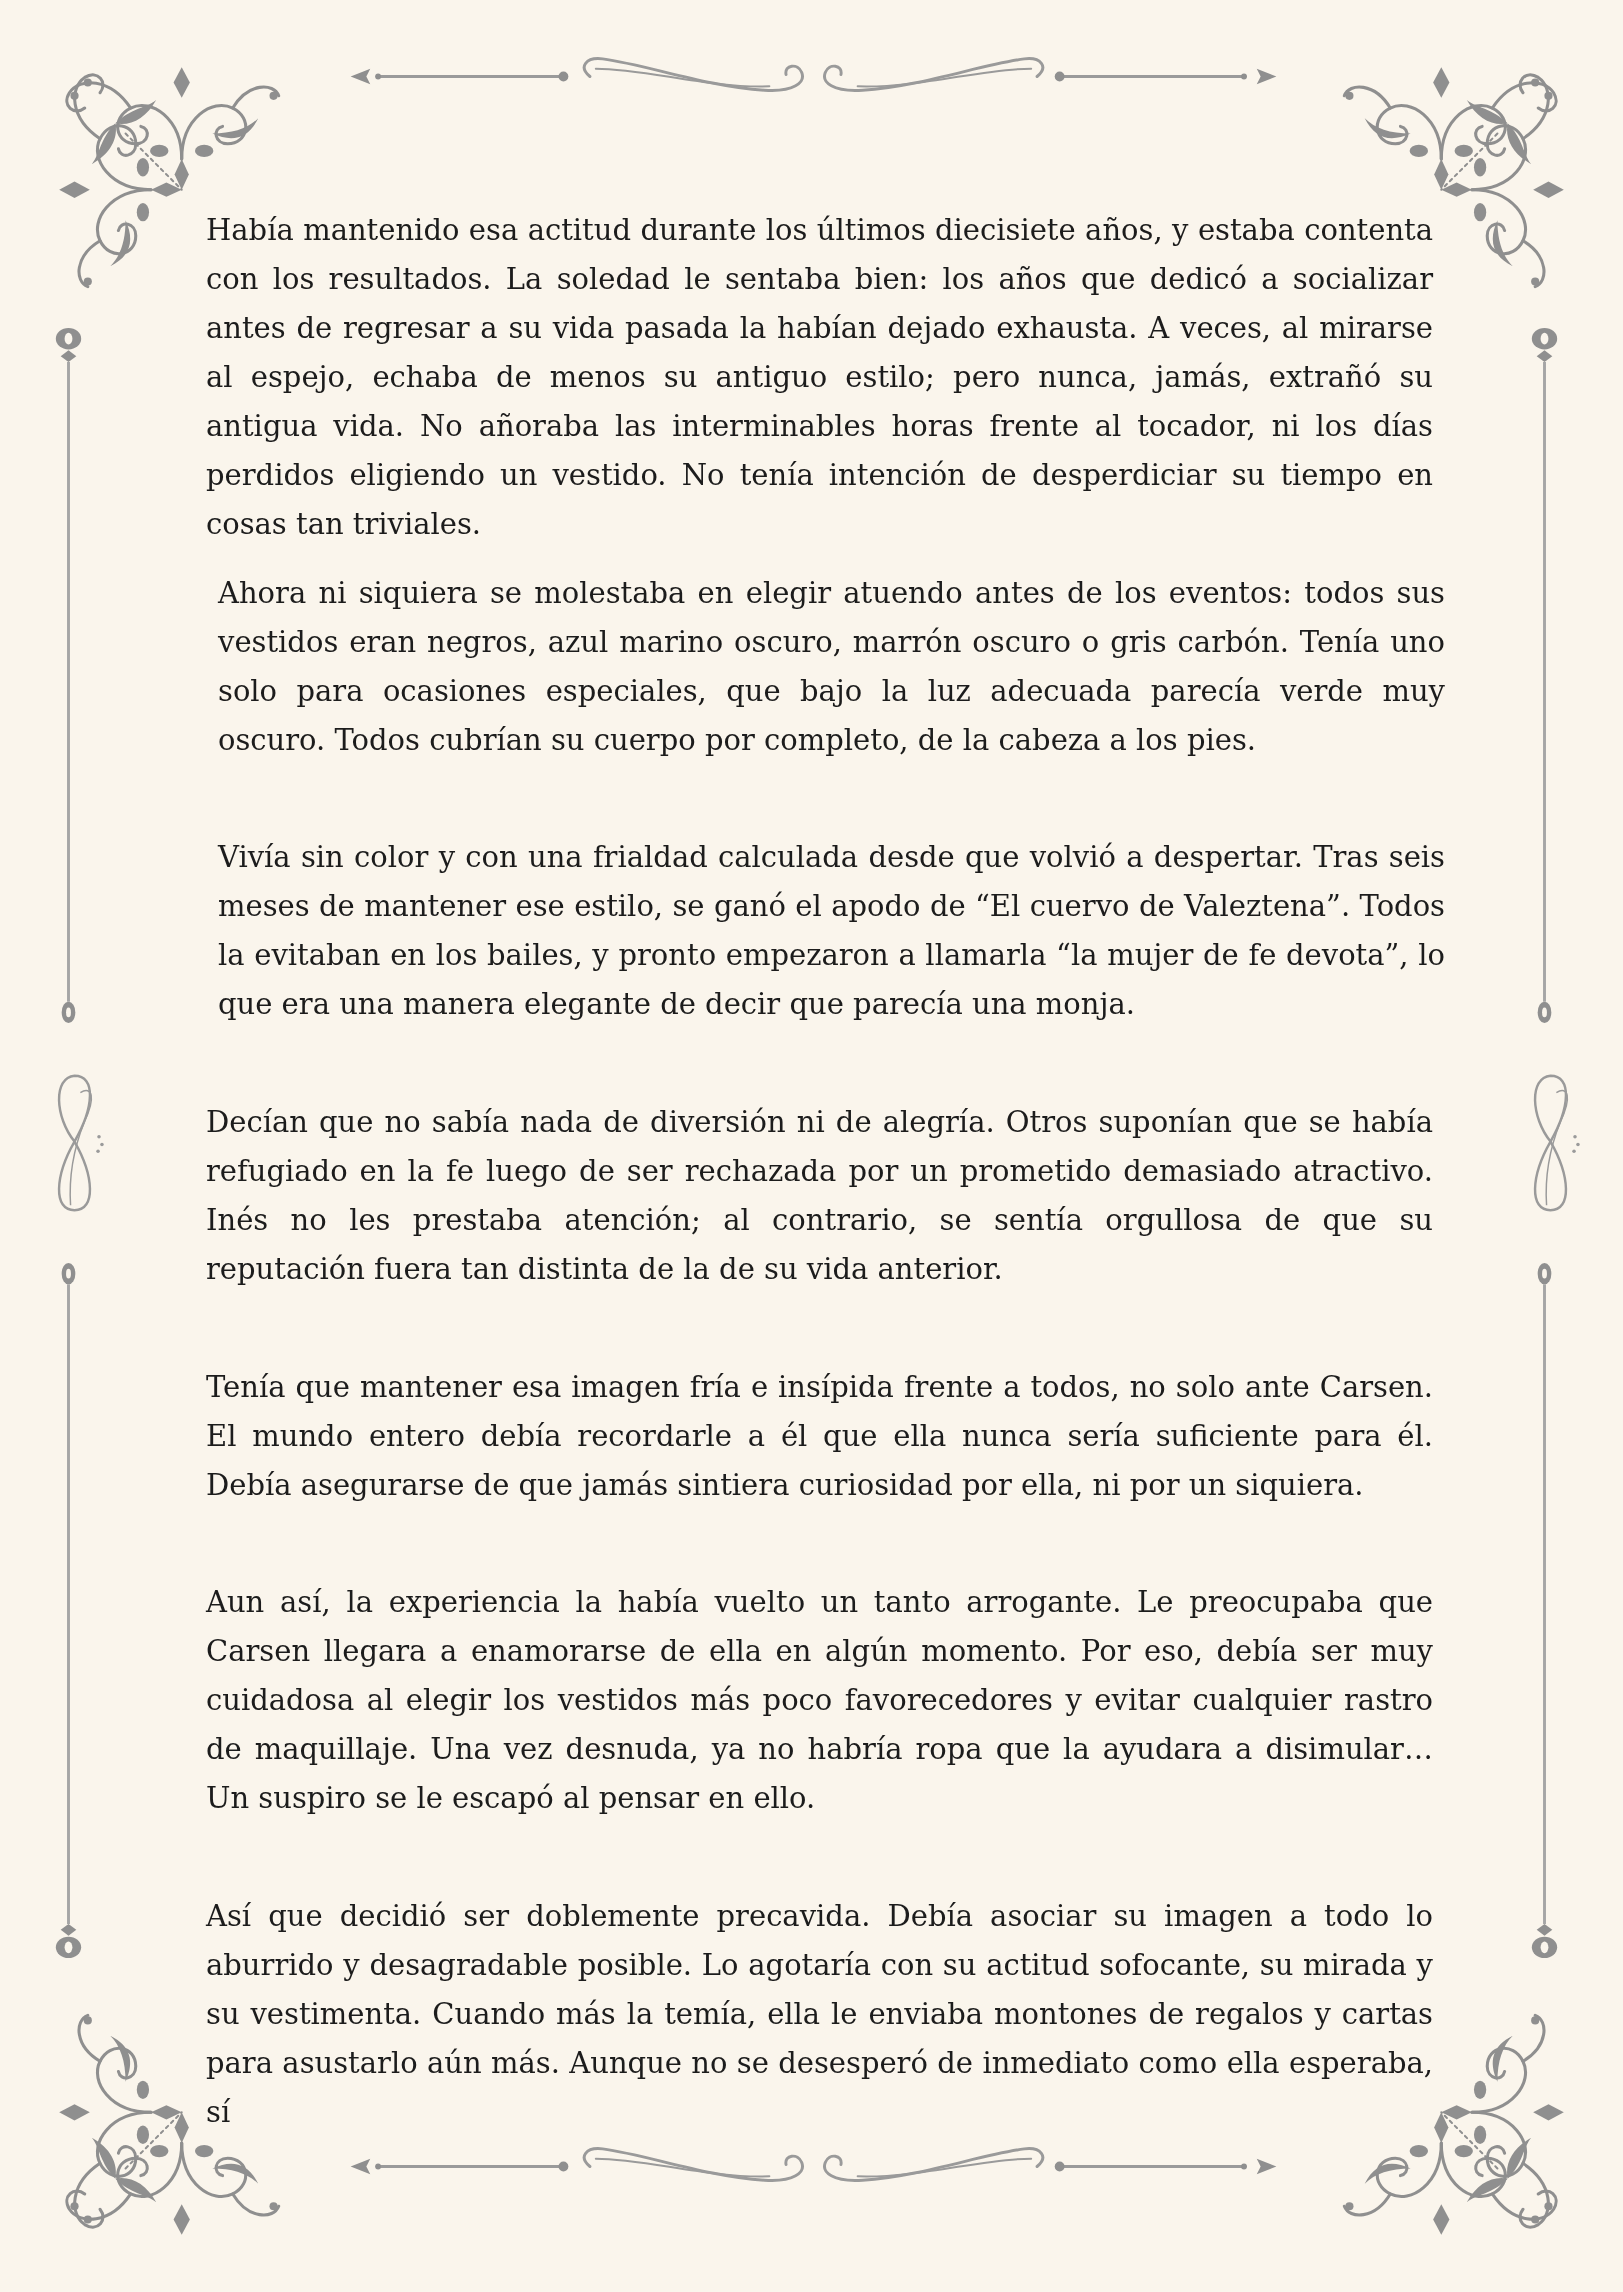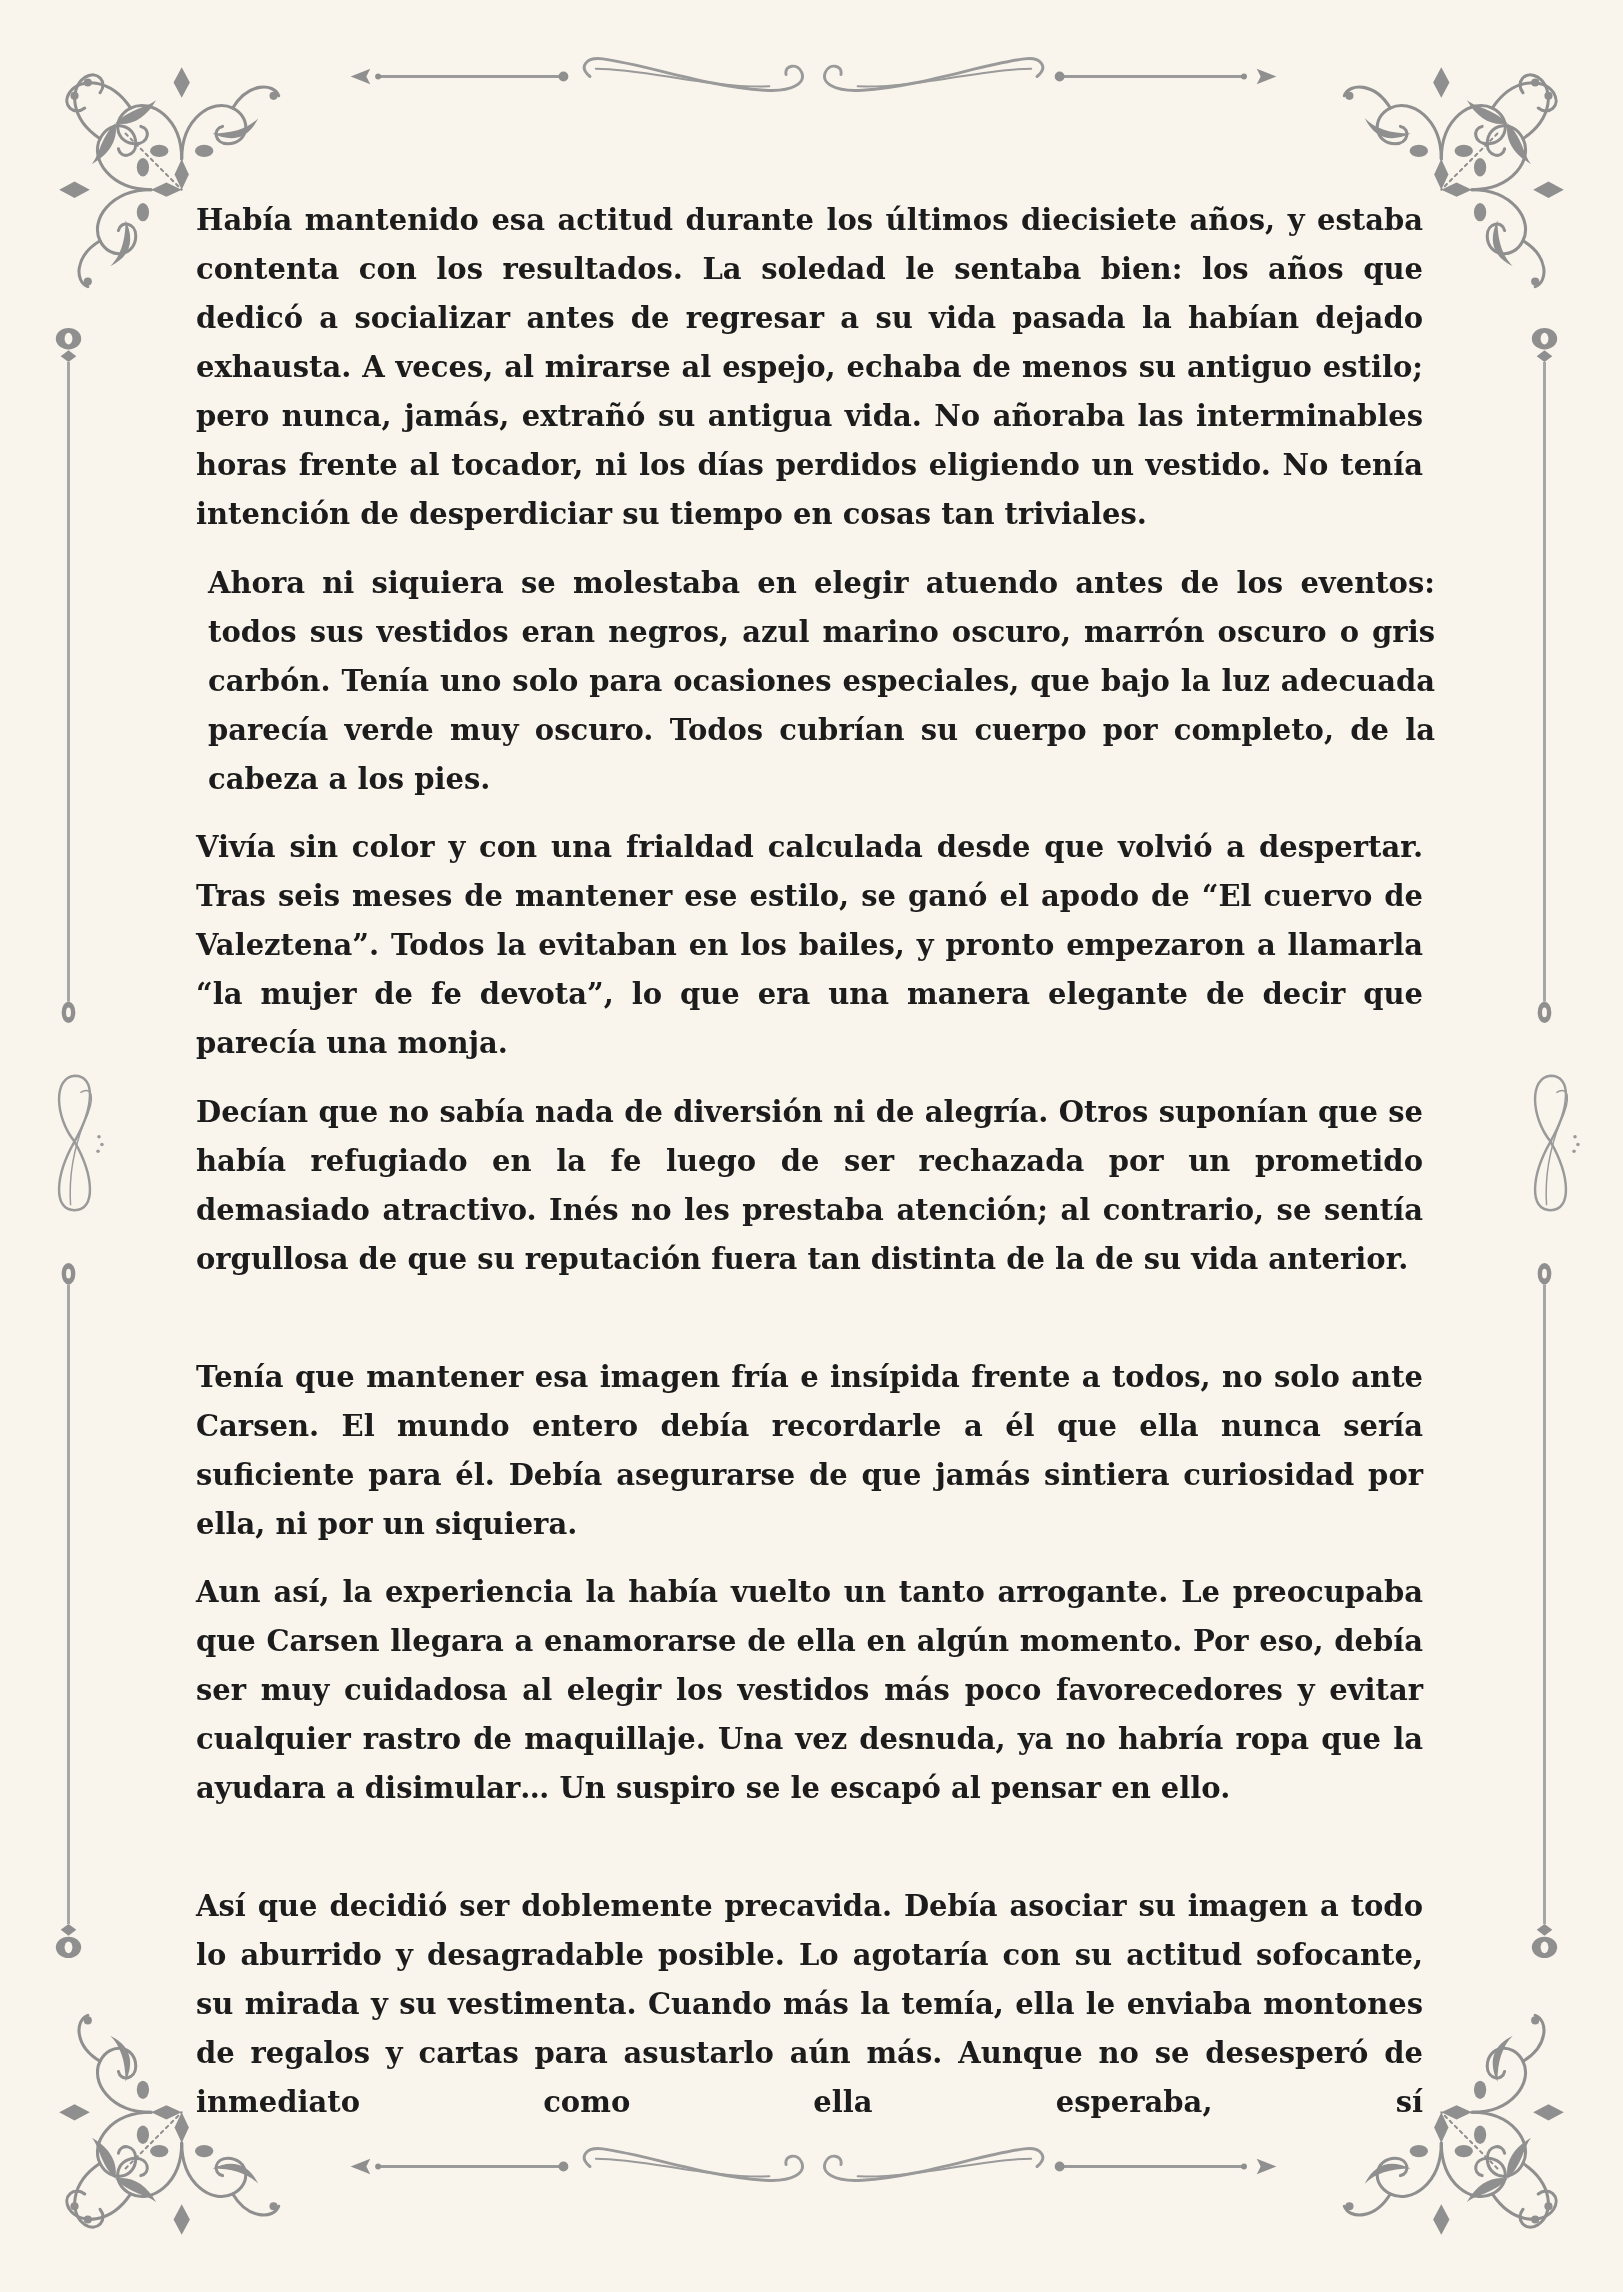--- a/index.html
+++ b/index.html
@@ -9,21 +9,21 @@
     font-family:"DejaVu Serif", "Liberation Serif", serif;
     color:#1c1c1c;
   }
   .orn { position:absolute; }
   .orn svg { display:block; overflow:visible; }
   .text-block {
     position:absolute; left:196px; top:196px; width:1227px;
     font-size:29px; line-height:49px;
     text-align:justify; hyphens:none;
   }
-  .text-block p { margin:0;font-weight:bold; }
+  .text-block p { margin:10px; }
   .p2 { position:absolute; }
 </style>
 </head>
 <body>
 
 <svg width="0" height="0" style="position:absolute">
   <defs>
     <g id="corner">
 
       <g fill="none" stroke="#8f8f8f" stroke-width="3" stroke-linecap="round">
@@ -171,19 +171,19 @@
 </div>
 <div class="orn" style="left:1521px;top:1068px;">
   <svg width="59" height="152" viewBox="0 0 60 155">
       <use href="#knot"></use>
     </svg>
 </div>
 
 <div class="text-block">
   <p class="p2" style="left:0;top:0;width:1227px;">Había mantenido esa actitud durante los últimos diecisiete años, y estaba contenta con los resultados. La soledad le sentaba bien: los años que dedicó a socializar antes de regresar a su vida pasada la habían dejado exhausta. A veces, al mirarse al espejo, echaba de menos su antiguo estilo; pero nunca, jamás, extrañó su antigua vida. No añoraba las interminables horas frente al tocador, ni los días perdidos eligiendo un vestido. No tenía intención de desperdiciar su tiempo en cosas tan triviales.</p>
   <p class="p2" style="left:12px;top:363px;width:1227px;">Ahora ni siquiera se molestaba en elegir atuendo antes de los eventos: todos sus vestidos eran negros, azul marino oscuro, marrón oscuro o gris carbón. Tenía uno solo para ocasiones especiales, que bajo la luz adecuada parecía verde muy oscuro. Todos cubrían su cuerpo por completo, de la cabeza a los pies.</p>
-  <p class="p2" style="left:0;top:627px;width:1227px;">Vivía sin color y con una frialdad calculada desde que volvió a despertar. Tras seis meses de mantener ese estilo, se ganó el apodo de “El cuervo de Valeztena”. Todos la evitaban en los bailes, y pronto empezaron a llamarla “la mujer de fe devota”, lo que era una manera elegante de decir que parecía una monja.</p>
+  <p class="p2" style="left:12px;top:627px;width:1227px;">Vivía sin color y con una frialdad calculada desde que volvió a despertar. Tras seis meses de mantener ese estilo, se ganó el apodo de “El cuervo de Valeztena”. Todos la evitaban en los bailes, y pronto empezaron a llamarla “la mujer de fe devota”, lo que era una manera elegante de decir que parecía una monja.</p>
   <p class="p2" style="left:0;top:892px;width:1227px;">Decían que no sabía nada de diversión ni de alegría. Otros suponían que se había refugiado en la fe luego de ser rechazada por un prometido demasiado atractivo. Inés no les prestaba atención; al contrario, se sentía orgullosa de que su reputación fuera tan distinta de la de su vida anterior.</p>
   <p class="p2" style="left:0;top:1157px;width:1227px;">Tenía que mantener esa imagen fría e insípida frente a todos, no solo ante Carsen. El mundo entero debía recordarle a él que ella nunca sería suficiente para él. Debía asegurarse de que jamás sintiera curiosidad por ella, ni por un siquiera.</p>
   <p class="p2" style="left:0;top:1372px;width:1227px;">Aun así, la experiencia la había vuelto un tanto arrogante. Le preocupaba que Carsen llegara a enamorarse de ella en algún momento. Por eso, debía ser muy cuidadosa al elegir los vestidos más poco favorecedores y evitar cualquier rastro de maquillaje. Una vez desnuda, ya no habría ropa que la ayudara a disimular… Un suspiro se le escapó al pensar en ello.</p>
   <p class="p2" style="left:0;top:1686px;width:1227px;text-align-last:justify;">Así que decidió ser doblemente precavida. Debía asociar su imagen a todo lo aburrido y desagradable posible. Lo agotaría con su actitud sofocante, su mirada y su vestimenta. Cuando más la temía, ella le enviaba montones de regalos y cartas para asustarlo aún más. Aunque no se desesperó de inmediato como ella esperaba, sí</p>
 </div>
 
 
 </body></html>

